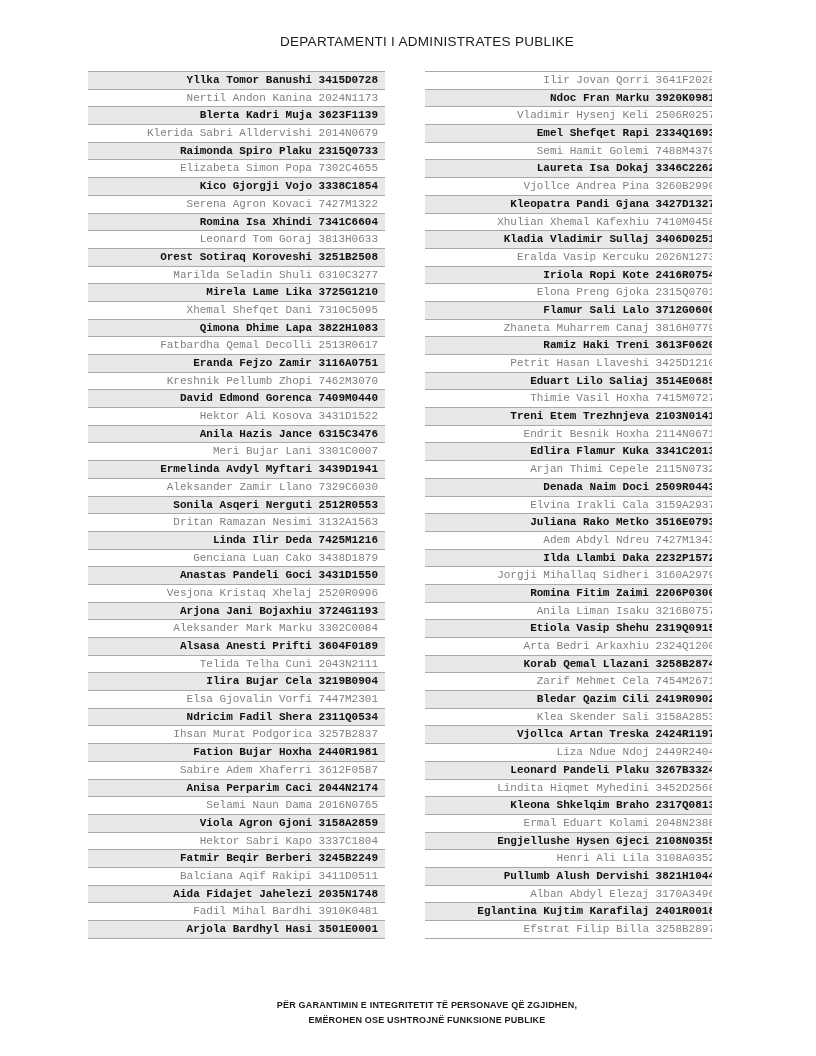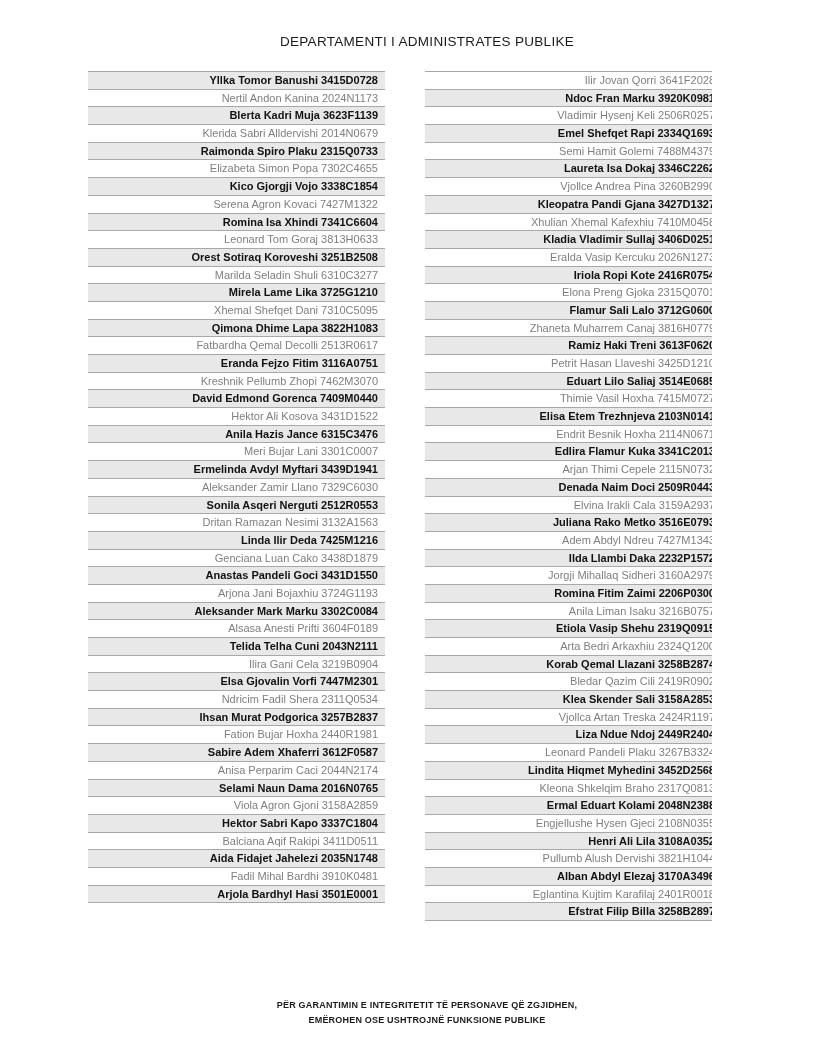--- a/index.html
+++ b/index.html
@@ -8,21 +8,21 @@
     font-family:"Liberation Sans",sans-serif;
   }
   .title{
     position:absolute;top:34px;left:0;width:816px;text-align:center;
     transform:translateX(19px);
     font-size:13.5px;font-weight:400;color:#1b1b1b;letter-spacing:0.3px;
   }
   .cols{
     position:absolute;top:71px;left:88px;display:flex;gap:40px;
   }
-  .col{width:297px;border-top:1px solid #a8a8a8;}
+  .col{width:297px;border-top:1px solid #a8a8a8;font-family:Liberation Mono, monospace;}
   .row{
     box-sizing:border-box;height:17.7px;line-height:16.5px;
     border-bottom:1px solid #a8a8a8;
     text-align:right;padding-right:7px;
     font-size:11px;color:#7f7f7f;font-weight:400;
     white-space:nowrap;overflow:hidden;
   }
   #col-left .row:nth-child(odd),
   #col-right .row:nth-child(even){
     background:#e8e8e8;color:#121212;font-weight:600;
@@ -51,47 +51,49 @@
         <div class="row">Kico Gjorgji Vojo 3338C1854</div>
         <div class="row">Serena Agron Kovaci 7427M1322</div>
         <div class="row">Romina Isa Xhindi 7341C6604</div>
         <div class="row">Leonard Tom Goraj 3813H0633</div>
         <div class="row">Orest Sotiraq Koroveshi 3251B2508</div>
         <div class="row">Marilda Seladin Shuli 6310C3277</div>
         <div class="row">Mirela Lame Lika 3725G1210</div>
         <div class="row">Xhemal Shefqet Dani 7310C5095</div>
         <div class="row">Qimona Dhime Lapa 3822H1083</div>
         <div class="row">Fatbardha Qemal Decolli 2513R0617</div>
-        <div class="row">Eranda Fejzo Fitim 3116A0751</div>
+        <div class="row">Eranda Fejzo Zamir 3116A0751</div>
         <div class="row">Kreshnik Pellumb Zhopi 7462M3070</div>
         <div class="row">David Edmond Gorenca 7409M0440</div>
         <div class="row">Hektor Ali Kosova 3431D1522</div>
         <div class="row">Anila Hazis Jance 6315C3476</div>
         <div class="row">Meri Bujar Lani 3301C0007</div>
         <div class="row">Ermelinda Avdyl Myftari 3439D1941</div>
         <div class="row">Aleksander Zamir Llano 7329C6030</div>
         <div class="row">Sonila Asqeri Nerguti 2512R0553</div>
         <div class="row">Dritan Ramazan Nesimi 3132A1563</div>
         <div class="row">Linda Ilir Deda 7425M1216</div>
         <div class="row">Genciana Luan Cako 3438D1879</div>
         <div class="row">Anastas Pandeli Goci 3431D1550</div>
+        <div class="row">Vesjona Kristaq Xhelaj 2520R0996</div>
         <div class="row">Arjona Jani Bojaxhiu 3724G1193</div>
         <div class="row">Aleksander Mark Marku 3302C0084</div>
         <div class="row">Alsasa Anesti Prifti 3604F0189</div>
         <div class="row">Telida Telha Cuni 2043N2111</div>
-        <div class="row">Ilira Gani Cela 3219B0904</div>
+        <div class="row">Ilira Bujar Cela 3219B0904</div>
         <div class="row">Elsa Gjovalin Vorfi 7447M2301</div>
         <div class="row">Ndricim Fadil Shera 2311Q0534</div>
         <div class="row">Ihsan Murat Podgorica 3257B2837</div>
         <div class="row">Fation Bujar Hoxha 2440R1981</div>
         <div class="row">Sabire Adem Xhaferri 3612F0587</div>
         <div class="row">Anisa Perparim Caci 2044N2174</div>
         <div class="row">Selami Naun Dama 2016N0765</div>
         <div class="row">Viola Agron Gjoni 3158A2859</div>
         <div class="row">Hektor Sabri Kapo 3337C1804</div>
+        <div class="row">Fatmir Beqir Berberi 3245B2249</div>
         <div class="row">Balciana Aqif Rakipi 3411D0511</div>
         <div class="row">Aida Fidajet Jahelezi 2035N1748</div>
         <div class="row">Fadil Mihal Bardhi 3910K0481</div>
         <div class="row">Arjola Bardhyl Hasi 3501E0001</div>
       </div>
     <div class="col" id="col-right">
         <div class="row">Ilir Jovan Qorri 3641F2028</div>
         <div class="row">Ndoc Fran Marku 3920K0981</div>
         <div class="row">Vladimir Hysenj Keli 2506R0257</div>
         <div class="row">Emel Shefqet Rapi 2334Q1693</div>
@@ -103,35 +105,36 @@
         <div class="row">Kladia Vladimir Sullaj 3406D0251</div>
         <div class="row">Eralda Vasip Kercuku 2026N1273</div>
         <div class="row">Iriola Ropi Kote 2416R0754</div>
         <div class="row">Elona Preng Gjoka 2315Q0701</div>
         <div class="row">Flamur Sali Lalo 3712G0600</div>
         <div class="row">Zhaneta Muharrem Canaj 3816H0779</div>
         <div class="row">Ramiz Haki Treni 3613F0620</div>
         <div class="row">Petrit Hasan Llaveshi 3425D1210</div>
         <div class="row">Eduart Lilo Saliaj 3514E0685</div>
         <div class="row">Thimie Vasil Hoxha 7415M0727</div>
-        <div class="row">Elisa Etem Trezhnjeva 2103N0141</div>
+        <div class="row">Treni Etem Trezhnjeva 2103N0141</div>
         <div class="row">Endrit Besnik Hoxha 2114N0671</div>
         <div class="row">Edlira Flamur Kuka 3341C2013</div>
         <div class="row">Arjan Thimi Cepele 2115N0732</div>
         <div class="row">Denada Naim Doci 2509R0443</div>
         <div class="row">Elvina Irakli Cala 3159A2937</div>
         <div class="row">Juliana Rako Metko 3516E0793</div>
         <div class="row">Adem Abdyl Ndreu 7427M1343</div>
         <div class="row">Ilda Llambi Daka 2232P1572</div>
         <div class="row">Jorgji Mihallaq Sidheri 3160A2979</div>
         <div class="row">Romina Fitim Zaimi 2206P0300</div>
         <div class="row">Anila Liman Isaku 3216B0757</div>
         <div class="row">Etiola Vasip Shehu 2319Q0915</div>
         <div class="row">Arta Bedri Arkaxhiu 2324Q1200</div>
         <div class="row">Korab Qemal Llazani 3258B2874</div>
+        <div class="row">Zarif Mehmet Cela 7454M2671</div>
         <div class="row">Bledar Qazim Cili 2419R0902</div>
         <div class="row">Klea Skender Sali 3158A2853</div>
         <div class="row">Vjollca Artan Treska 2424R1197</div>
         <div class="row">Liza Ndue Ndoj 2449R2404</div>
         <div class="row">Leonard Pandeli Plaku 3267B3324</div>
         <div class="row">Lindita Hiqmet Myhedini 3452D2568</div>
         <div class="row">Kleona Shkelqim Braho 2317Q0813</div>
         <div class="row">Ermal Eduart Kolami 2048N2388</div>
         <div class="row">Engjellushe Hysen Gjeci 2108N0355</div>
         <div class="row">Henri Ali Lila 3108A0352</div>

